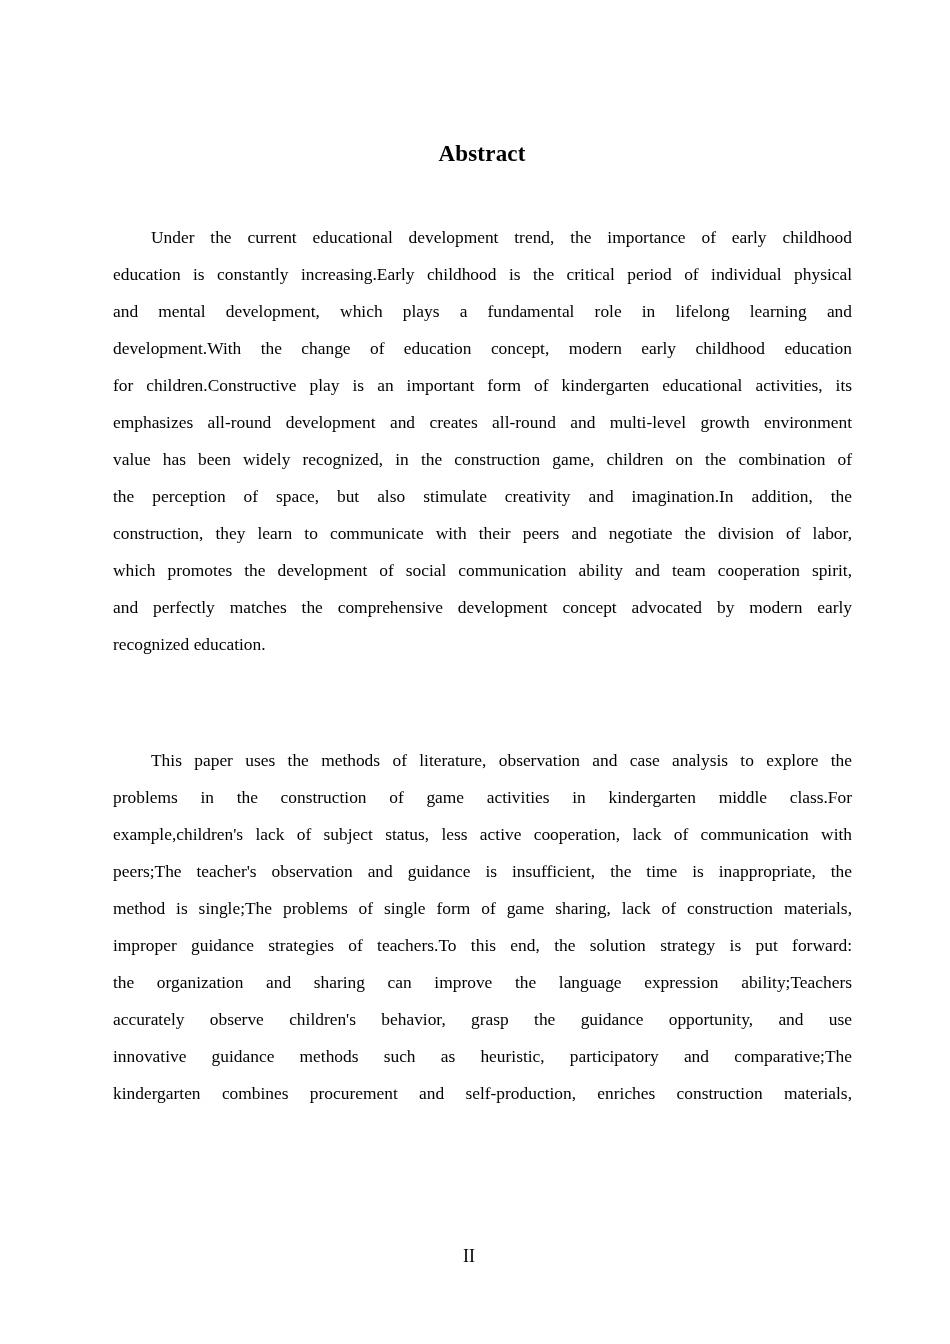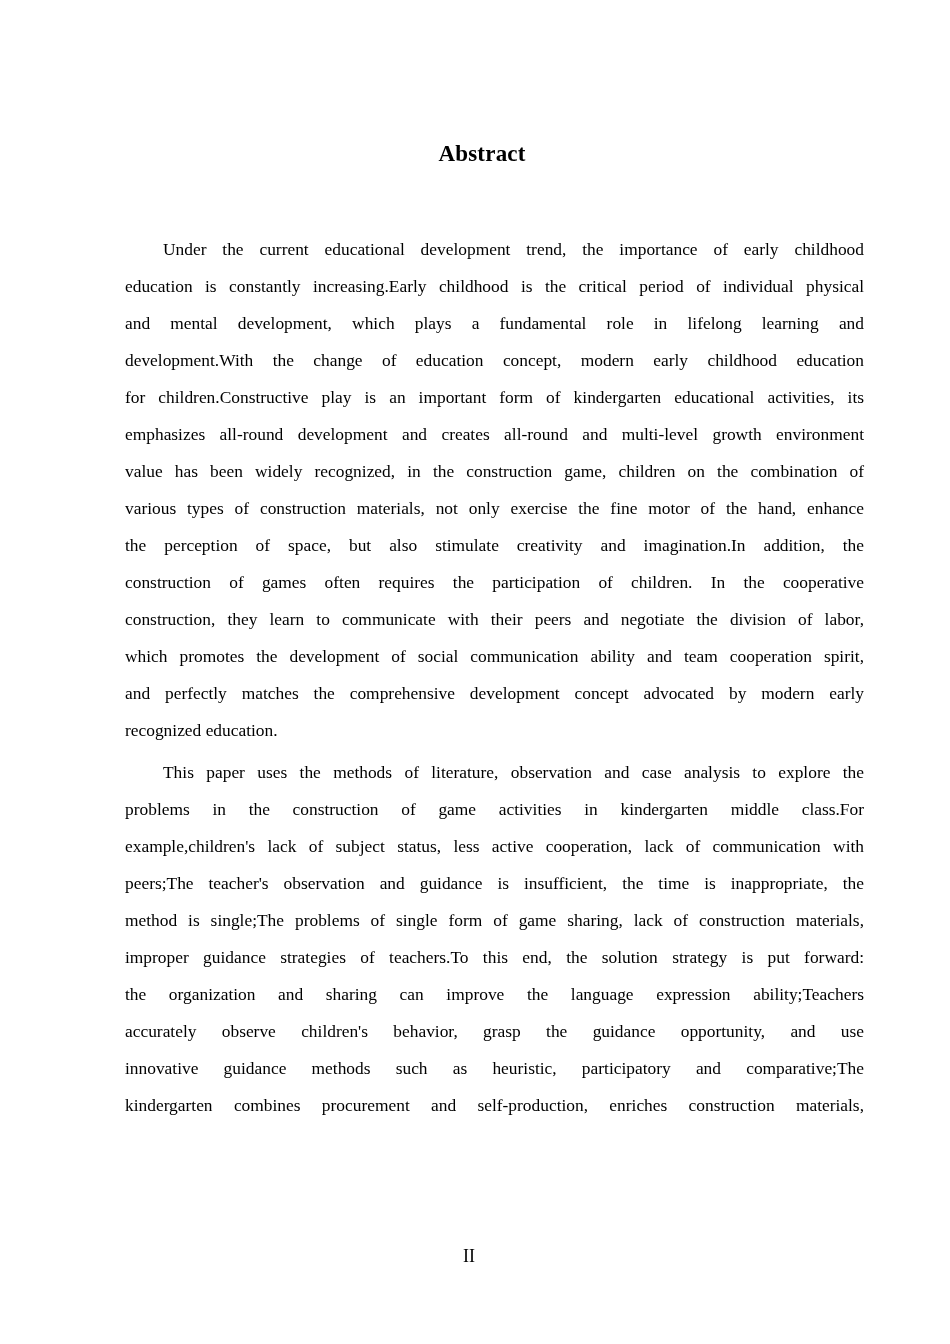--- a/index.html
+++ b/index.html
@@ -25,21 +25,21 @@
       line-height: 30px;
       letter-spacing: 0.2px;
     }
     .body-text {
       position: absolute;
       left: 113px;
       width: 739px;
       font-size: 17.4px;
     }
     .para {
-      margin: 12px;
+      margin: 0;
       font-family: Liberation Serif, serif;
     }
     .line {
       display: block;
       height: 37px;
       line-height: 37px;
       text-align: justify;
       text-align-last: justify;
       white-space: normal;
       word-spacing: 0;
@@ -68,23 +68,21 @@
 <h1 class="page-title">Abstract</h1>
 
 <div class="body-text para" id="para1">
   <span class="line indent">Under the current educational development trend, the importance of early childhood</span>
   <span class="line">education is constantly increasing.Early childhood is the critical period of individual physical</span>
   <span class="line">and mental development, which plays a fundamental role in lifelong learning and</span>
   <span class="line">development.With the change of education concept, modern early childhood education</span>
   <span class="line">for children.Constructive play is an important form of kindergarten educational activities, its</span>
   <span class="line">emphasizes all-round development and creates all-round and multi-level growth environment</span>
   <span class="line">value has been widely recognized, in the construction game, children on the combination of</span>
-  <span class="line">various types of construction materials, not only exercise the fine motor of the hand, enhance</span>
   <span class="line">the perception of space, but also stimulate creativity and imagination.In addition, the</span>
-  <span class="line">construction of games often requires the participation of children. In the cooperative</span>
   <span class="line">construction, they learn to communicate with their peers and negotiate the division of labor,</span>
   <span class="line">which promotes the development of social communication ability and team cooperation spirit,</span>
   <span class="line">and perfectly matches the comprehensive development concept advocated by modern early</span>
   <span class="line last">recognized education.</span>
 </div>
 
 <div class="body-text para" id="para2">
   <span class="line indent">This paper uses the methods of literature, observation and case analysis to explore the</span>
   <span class="line">problems in the construction of game activities in kindergarten middle class.For</span>
   <span class="line">example,children's lack of subject status, less active cooperation, lack of communication with</span>

